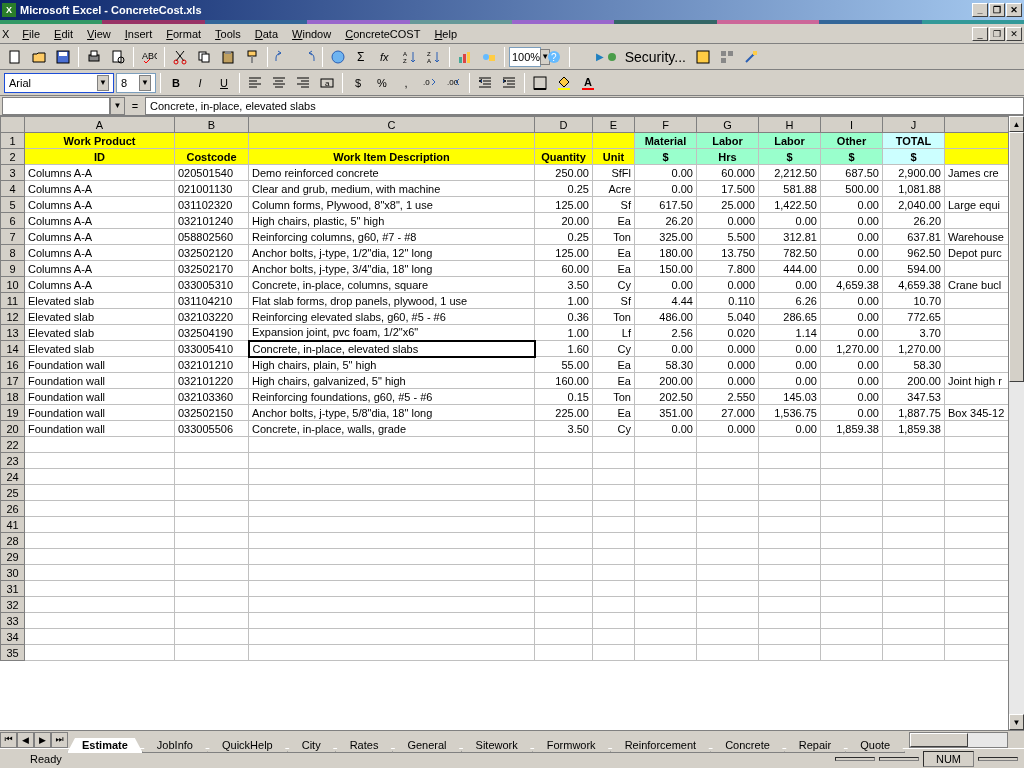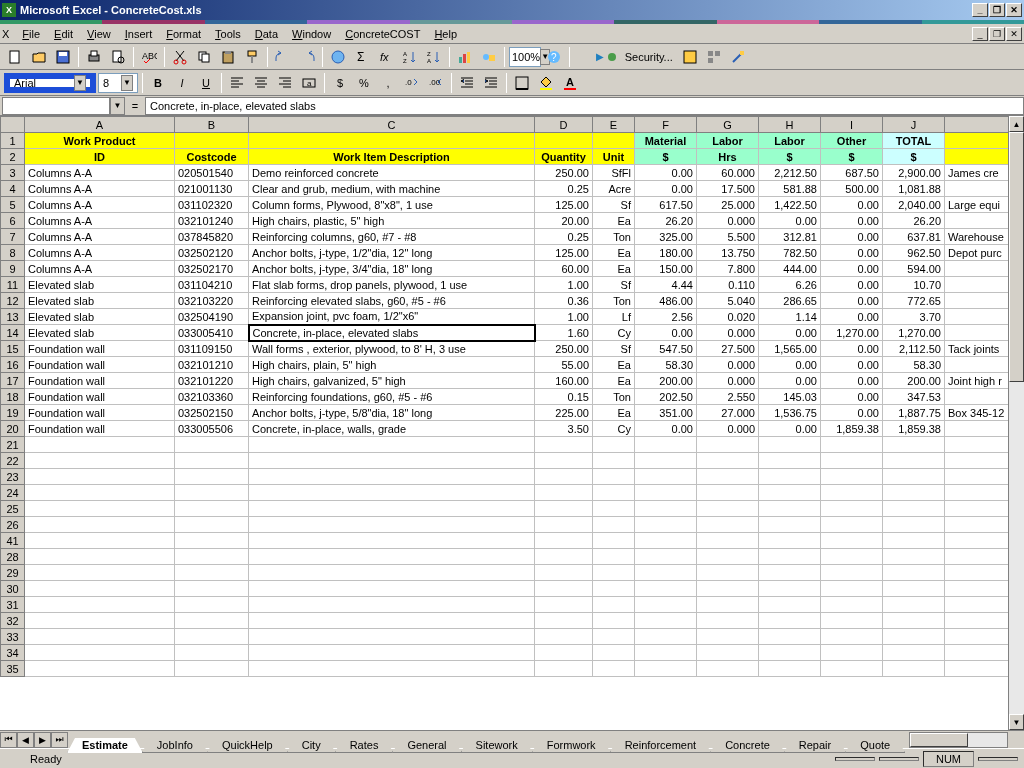--- a/index.html
+++ b/index.html
@@ -14,21 +14,21 @@
 .menubar { background: #d4d0c8; height: 20px; display: flex; align-items: center; padding: 0 2px; border-bottom: 1px solid #808080; position: relative; }
 .menubar .menus { display: flex; }
 .menubar .menu-item { padding: 2px 7px; cursor: default; }
 .menubar .menu-item u { text-decoration: underline; }
 .menubar .right-btns { position: absolute; right: 2px; display: flex; gap: 1px; }
 .toolbar { background: #d4d0c8; height: 26px; display: flex; align-items: center; padding: 0 4px; gap: 2px; border-bottom: 1px solid #808080; }
 .tbtn { width: 22px; height: 22px; border: 1px solid transparent; display: flex; align-items: center; justify-content: center; cursor: default; }
 .tsep { width: 1px; height: 20px; background: #808080; margin: 0 2px; border-right: 1px solid #fff; }
 .tbtn svg { width: 16px; height: 16px; }
 .zoom-combo { width: 32px; height: 20px; background: white; border: 1px solid #7b9ebd; display: flex; align-items: center; padding: 0 2px; font-size: 11px; }
-.font-combo { width: 92px; height: 20px; background: white; border: 6px solid #1d4ed8; display: flex; align-items: center; padding: 0 4px; font-size: 11px; }
+.font-combo { width: 110px; height: 20px; background: white; border: 1px solid #1d4ed8; display: flex; align-items: center; padding: 0 4px; font-size: 11px; }
 .size-combo { width: 40px; height: 20px; background: white; border: 1px solid #7b9ebd; display: flex; align-items: center; padding: 0 4px; font-size: 11px; }
 .combo-arrow { margin-left: auto; width: 12px; height: 16px; background: #d4d0c8; border: 1px solid #808080; display: flex; align-items: center; justify-content: center; font-size: 8px; }
 .formula-bar { background: #d4d0c8; height: 20px; display: flex; align-items: center; border-bottom: 1px solid #808080; }
 .namebox { width: 108px; height: 18px; background: white; border: 1px solid #808080; display: flex; align-items: center; padding: 0 4px; margin-left: 2px; }
 .namebox-arrow { width: 15px; height: 18px; background: #d4d0c8; border: 1px solid #808080; display: flex; align-items: center; justify-content: center; font-size: 8px; }
 .fx-eq { width: 20px; text-align: center; }
 .formula-input { flex: 1; background: white; height: 18px; border: 1px solid #808080; padding: 0 4px; display: flex; align-items: center; }
 .sheet-area { position: relative; height: 614px; background: white; }
 .grid-container { position: relative; overflow: hidden; height: 100%; }
 table.grid { border-collapse: collapse; table-layout: fixed; font-family: Arial; font-size: 11px; }
@@ -52,21 +52,21 @@
 .tab { padding: 1px 10px; background: #d4d0c8; border: 1px solid #808080; border-top: none; margin-left: -1px; white-space: nowrap; clip-path: polygon(8px 0, calc(100% - 8px) 0, 100% 100%, 0 100%); padding-left: 14px; padding-right: 14px; }
 .tab.active { background: white; font-weight: bold; border-bottom: 1px solid white; }
 .hscroll { flex: 1; height: 16px; margin: 0 16px 0 4px; background: #e8e8e8; border: 1px solid #808080; position: relative; }
 .hscroll-thumb { position: absolute; left: 0; width: 60%; height: 100%; background: #d4d0c8; border: 1px solid #fff; border-right-color: #404040; border-bottom-color: #404040; }
 .vscroll { position: absolute; right: 0; top: 0; width: 16px; height: 614px; background: #e8e8e8; border-left: 1px solid #808080; }
 .vscroll-btn { width: 15px; height: 16px; background: #d4d0c8; border: 1px solid #fff; border-right-color:#404040; border-bottom-color:#404040; display:flex;align-items:center;justify-content:center;font-size:8px; }
 .vscroll-thumb { width: 15px; height: 250px; background: #d4d0c8; border: 1px solid #fff; border-right-color:#404040; border-bottom-color:#404040; }
 .statusbar { background: #d4d0c8; height: 20px; border-top: 1px solid #fff; display: flex; align-items: center; padding: 0 4px; font-size: 11px; }
 .statusbar .sb-ready { flex: 1; padding-left: 26px; }
 .statusbar .sb-box { border: 1px inset #808080; padding: 1px 12px; margin: 0 2px; min-width: 40px; text-align: center; color:#808080; }
-.sec-btn { font-size: 11px; padding: 2px 4px; }
+.sec-btn { font-size: 14px; padding: 2px 4px; }
 .play-icon { color: #2080c0; font-size: 10px; margin-right: 2px; }
 .dot-green { width: 8px; height: 8px; border-radius: 50%; background: #4a9d4a; display: inline-block; margin-right: 3px; }
 </style>
 </head>
 <body>
 
 <div class="titlebar">
   <span class="excel-icon">X</span>
   <span class="title-text">Microsoft Excel - ConcreteCost.xls</span>
   <div class="winbtns">
@@ -478,21 +478,21 @@
             <td class="num-r">26.20</td>
             <td class="num-r">0.000</td>
             <td class="num-r">0.00</td>
             <td class="num-r">0.00</td>
             <td class="num-r">26.20</td>
             <td></td>
           </tr>
           <tr>
             <th class="rowhdr">7</th>
             <td>Columns A-A</td>
-            <td>037845820</td>
+            <td>058802560</td>
             <td>Reinforcing columns, g60, #7 - #8</td>
             <td class="num-r">0.25</td>
             <td class="num-c">Ton</td>
             <td class="num-r">325.00</td>
             <td class="num-r">5.500</td>
             <td class="num-r">312.81</td>
             <td class="num-r">0.00</td>
             <td class="num-r">637.81</td>
             <td>Warehouse</td>
           </tr>
@@ -518,20 +518,34 @@
             <td class="num-r">60.00</td>
             <td class="num-c">Ea</td>
             <td class="num-r">150.00</td>
             <td class="num-r">7.800</td>
             <td class="num-r">444.00</td>
             <td class="num-r">0.00</td>
             <td class="num-r">594.00</td>
             <td></td>
           </tr>
           <tr>
+            <th class="rowhdr">10</th>
+            <td>Columns A-A</td>
+            <td>033005310</td>
+            <td>Concrete, in-place, columns, square</td>
+            <td class="num-r">3.50</td>
+            <td class="num-c">Cy</td>
+            <td class="num-r">0.00</td>
+            <td class="num-r">0.000</td>
+            <td class="num-r">0.00</td>
+            <td class="num-r">4,659.38</td>
+            <td class="num-r">4,659.38</td>
+            <td>Crane bucl</td>
+          </tr>
+          <tr>
             <th class="rowhdr">11</th>
             <td>Elevated slab</td>
             <td>031104210</td>
             <td>Flat slab forms, drop panels, plywood, 1 use</td>
             <td class="num-r">1.00</td>
             <td class="num-c">Sf</td>
             <td class="num-r">4.44</td>
             <td class="num-r">0.110</td>
             <td class="num-r">6.26</td>
             <td class="num-r">0.00</td>
@@ -574,34 +588,20 @@
             <td class="num-r">1.60</td>
             <td class="num-c">Cy</td>
             <td class="num-r">0.00</td>
             <td class="num-r">0.000</td>
             <td class="num-r">0.00</td>
             <td class="num-r">1,270.00</td>
             <td class="num-r">1,270.00</td>
             <td></td>
           </tr>
           <tr>
-            <th class="rowhdr">15</th>
-            <td>Foundation wall</td>
-            <td>031109150</td>
-            <td>Wall forms , exterior, plywood, to 8' H, 3 use</td>
-            <td class="num-r">250.00</td>
-            <td class="num-c">Sf</td>
-            <td class="num-r">547.50</td>
-            <td class="num-r">27.500</td>
-            <td class="num-r">1,565.00</td>
-            <td class="num-r">0.00</td>
-            <td class="num-r">2,112.50</td>
-            <td>Tack joints</td>
-          </tr>
-          <tr>
             <th class="rowhdr">16</th>
             <td>Foundation wall</td>
             <td>032101210</td>
             <td>High chairs, plain, 5" high</td>
             <td class="num-r">55.00</td>
             <td class="num-c">Ea</td>
             <td class="num-r">58.30</td>
             <td class="num-r">0.000</td>
             <td class="num-r">0.00</td>
             <td class="num-r">0.00</td>
@@ -655,34 +655,20 @@
             <td>Foundation wall</td>
             <td>033005506</td>
             <td>Concrete, in-place, walls, grade</td>
             <td class="num-r">3.50</td>
             <td class="num-c">Cy</td>
             <td class="num-r">0.00</td>
             <td class="num-r">0.000</td>
             <td class="num-r">0.00</td>
             <td class="num-r">1,859.38</td>
             <td class="num-r">1,859.38</td>
-            <td></td>
-          </tr>
-          <tr>
-            <th class="rowhdr">21</th>
-            <td></td>
-            <td></td>
-            <td></td>
-            <td></td>
-            <td></td>
-            <td></td>
-            <td></td>
-            <td></td>
-            <td></td>
-            <td></td>
             <td></td>
           </tr>
           <tr>
             <th class="rowhdr">22</th>
             <td></td>
             <td></td>
             <td></td>
             <td></td>
             <td></td>
             <td></td>

